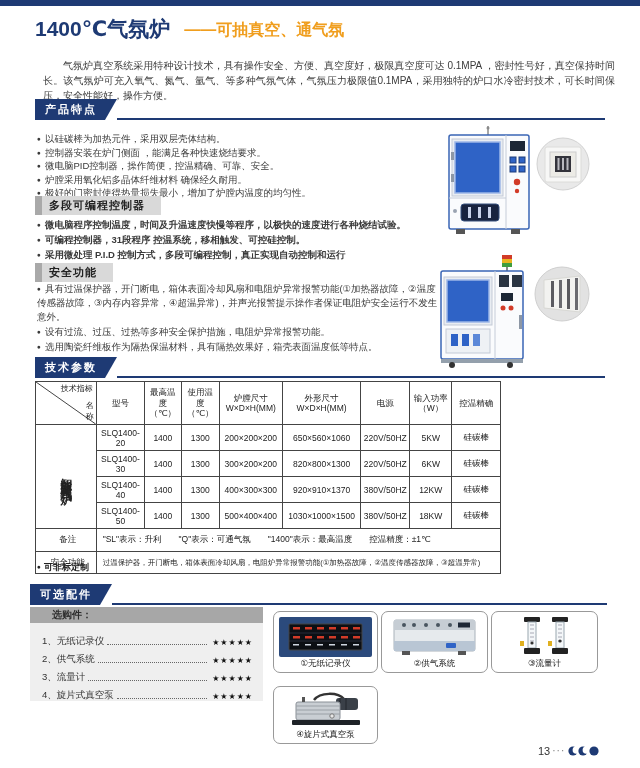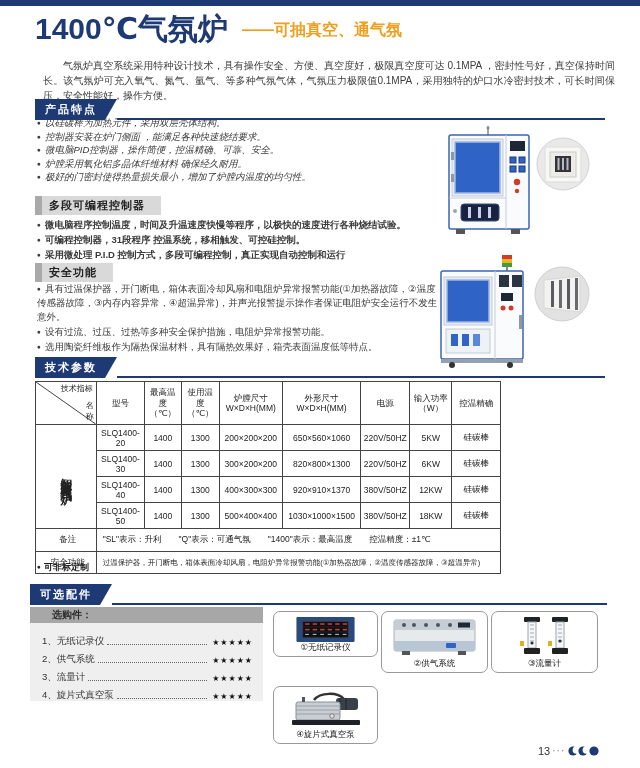--- a/index.html
+++ b/index.html
@@ -2,21 +2,21 @@
 <html><head>
 <meta charset="utf-8">
 <style>
   html,body{margin:0;padding:0;background:#888;}
   .page{position:relative;width:640px;height:768px;background:#fff;overflow:hidden;
         font-family:"Liberation Sans","DejaVu Sans",sans-serif;color:#333;}
   .topbar{position:absolute;left:0;top:0;width:640px;height:6px;background:#1e3a74;}
 
   
   .titlerow{position:absolute;left:35px;top:12px;display:flex;align-items:flex-end;}
-  .title{font-size:30px;font-weight:bold;color:#1e3a74;letter-spacing:0px;line-height:34px;}
+  .title{font-size:21px;font-weight:bold;color:#1e3a74;letter-spacing:0px;line-height:34px;}
   .subtitle{font-size:16px;font-weight:bold;color:#f09e1e;margin-left:14px;padding-bottom:5px;}
 
   .intro{position:absolute;left:35px;top:50px;width:572px;font-size:10px;line-height:15px;
          text-indent:2em;text-align:justify;color:#3a3a3a;margin:8px;}
 
   
   .badge-row{position:absolute;display:flex;align-items:flex-end;}
   .flag{background:#1e3a74;color:#fff;font-weight:bold;font-size:11px;letter-spacing:2px;
         padding:3px 20px 3px 10px;clip-path:polygon(0 0,100% 0,calc(100% - 12px) 100%,0 100%);}
   .flag-line{flex:1;height:2px;background:#1e3a74;}
@@ -79,21 +79,21 @@
     <span class="title">1400℃气氛炉</span>
     <span class="subtitle">——可抽真空、通气氛</span>
   </div>
 
   <p class="intro">气氛炉真空系统采用特种设计技术，具有操作安全、方便、真空度好，极限真空度可达 0.1MPA ，密封性号好，真空保持时间长。该气氛炉可充入氧气、氮气、氩气、等多种气氛气体，气氛压力极限值0.1MPA，采用独特的炉口水冷密封技术，可长时间保压，安全性能好，操作方便。</p>
 
   <div class="badge-row" style="left:35px;top:99px;width:570px;">
     <span class="flag">产品特点</span>
     <span class="flag-line"></span>
   </div>
-  <ul class="bullets" style="left:37px;top:116px;width:420px;font-style:italic;">
+  <ul class="bullets" style="left:37px;top:132px;width:420px;">
     <li>以硅碳棒为加热元件，采用双层壳体结构。</li>
     <li>控制器安装在炉门侧面 ，能满足各种快速烧结要求。</li>
     <li>微电脑PID控制器，操作简便，控温精确、可靠、安全。</li>
     <li>炉膛采用氧化铝多晶体纤维材料 确保经久耐用。</li>
     <li>极好的门密封使得热量损失最小，增加了炉膛内温度的均匀性。</li>
   </ul>
 
   <div class="subhead" style="left:35px;top:196px;">多段可编程控制器</div>
   <ul class="bullets sp" style="left:37px;top:217px;width:420px;">
     <li>微电脑程序控制温度，时间及升温速度快慢等程序，以极快的速度进行各种烧结试验。</li>
@@ -301,21 +301,21 @@
       <span class="opt-leader"></span>
       <span class="opt-stars">★★★★★</span>
     </div>
     <div class="opt-item">
       <span>4、旋片式真空泵</span>
       <span class="opt-leader"></span>
       <span class="opt-stars">★★★★★</span>
     </div>
   </div>
 
-  <div class="acc-card" style="left:273px;top:611px;width:105px;height:46px;text-align:right;">
+  <div class="acc-card" style="left:273px;top:611px;width:105px;height:62px;text-align:right;">
     <svg width="93" height="40" viewBox="0 0 93 40">
       <rect x="0" y="0" width="93" height="40" rx="2" fill="#2b4a7c"></rect>
       <rect x="10" y="7" width="73" height="26" rx="1" fill="#0c0f14" stroke="#444"></rect>
       <line x1="10" y1="16" x2="83" y2="16" stroke="#3a4250" stroke-width="0.6"></line>
       <line x1="10" y1="24" x2="83" y2="24" stroke="#3a4250" stroke-width="0.6"></line>
       <g fill="#d23b28">
         <rect x="14" y="10" width="7" height="2.5"></rect>
           <rect x="26" y="10" width="7" height="2.5"></rect>
         <rect x="38" y="10" width="7" height="2.5"></rect>
           <rect x="50" y="10" width="7" height="2.5"></rect>

